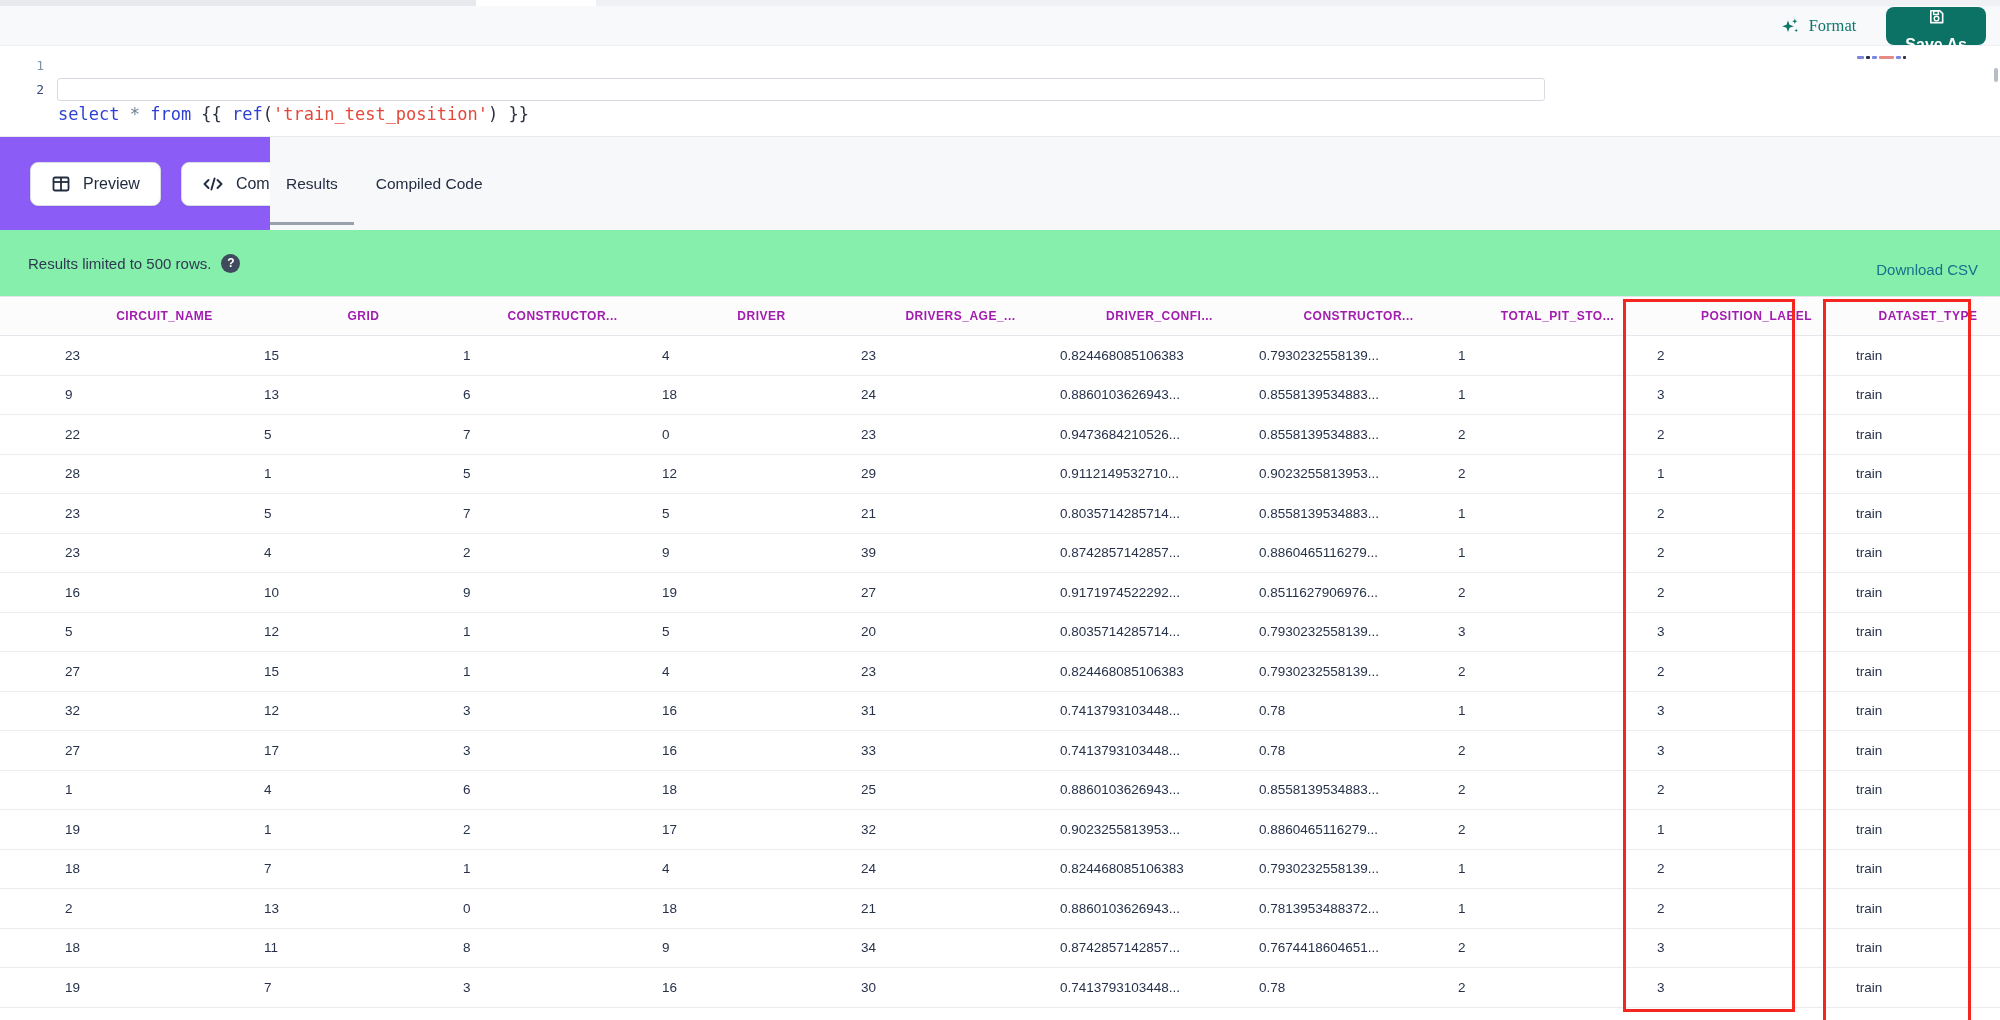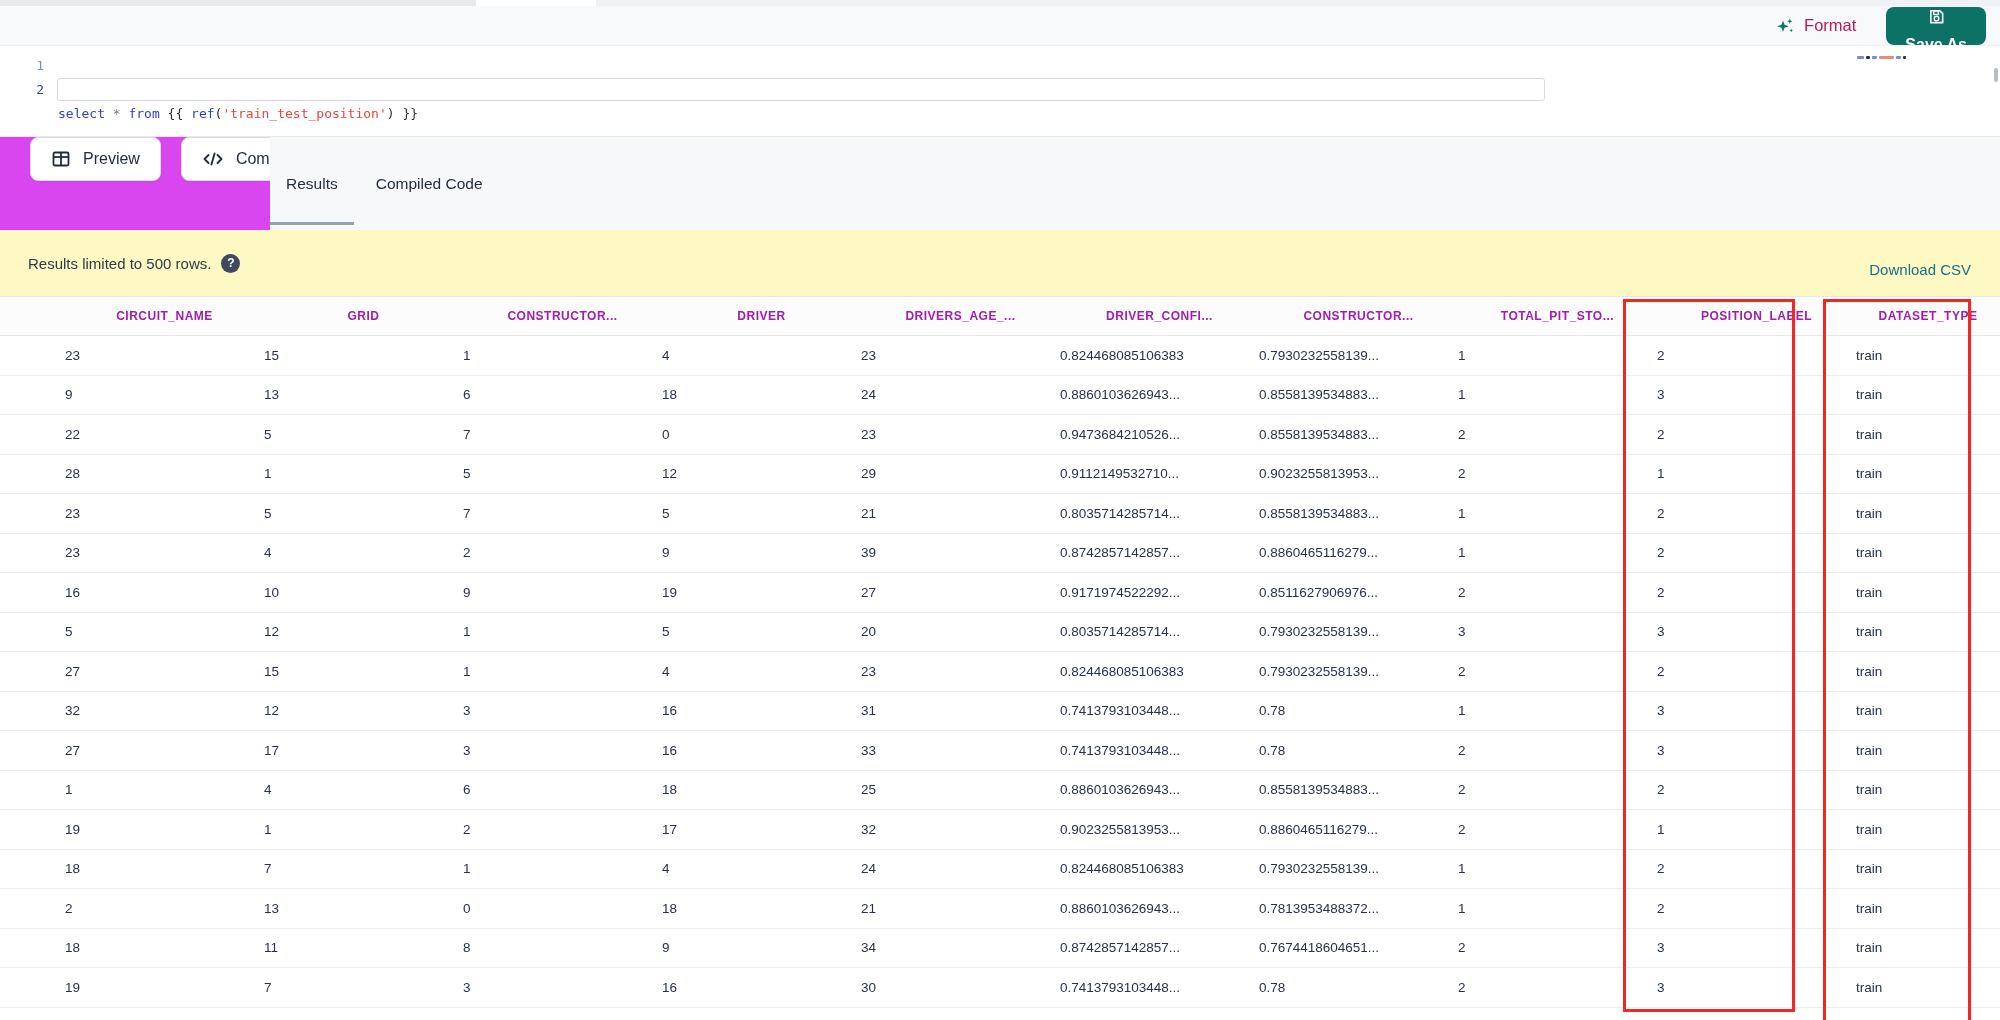--- a/index.html
+++ b/index.html
@@ -19,63 +19,63 @@
   .tabstrip-right  { position:absolute; left:596px; right:0; top:0; bottom:0; background:#f0f1f4; }
 
   
   .toolbar {
     position:absolute; top:6px; left:0; right:0; height:40px;
     background:#f8f9fb; border-bottom:1px solid #eef0f3;
     display:flex; align-items:center; justify-content:flex-end;
     gap:30px; padding-right:14px;
   }
   .format-btn {
-    display:flex; align-items:center; gap:9px;
+    display:flex; align-items:flex-end; gap:9px;
     background:none; border:none; cursor:pointer;
-    color:#be185d; font-size:16.5px; font-family:Liberation Sans, sans-serif;
+    color:#0f766e; font-size:16.5px; font-family:Liberation Serif, serif;
   }
   .saveas-btn {
     display:flex; align-items:center; gap:10px;
     height:38px; padding:0 19px; border:none; border-radius:8px;
     background:#0d7266; color:#ffffff; font-weight:bold; font-size:16px;
     font-family:"Liberation Sans",sans-serif; cursor:pointer;flex-direction:column;
   }
 
   
   .editor { position:absolute; top:46px; left:0; right:0; height:90px; background:#ffffff; }
   .gutter {
     position:absolute; left:0; top:8px; width:44px;
     font-family:"DejaVu Sans Mono", monospace; font-size:13px; line-height:24px;
     text-align:right;
   }
   .ln1 { color:#7e95a6; }
   .ln2 { color:#39497c; }
   .code {
     position:absolute; left:58px; top:8px;
-    font-family:"DejaVu Sans Mono", monospace; font-size:13px; line-height:24px;
+    font-family:"DejaVu Sans Mono", monospace; font-size:17px; line-height:24px;
     white-space:pre;
   }
   .tok-kw  { color:#2f41d3; }
   .tok-fn  { color:#2f41d3; }
   .tok-op  { color:#6e7f93; }
   .tok-pl  { color:#2c3240; }
   .tok-str { color:#e5483b; }
   .active-line-box {
     position:absolute; left:57px; top:32px; width:1488px; height:23px;
     border:1px solid #d6dbe2; border-radius:3px;
   }
   .minimap { position:absolute; left:1857px; top:10px; height:4px; display:flex; gap:2px; }
   .minimap span { display:block; height:3px; border-radius:1px; }
   .editor-scrollthumb { position:absolute; right:2px; top:22px; width:4px; height:14px; background:#b6bdc6; border-radius:2px; }
 
   
   .panel-bar { position:absolute; top:136px; left:0; right:0; height:94px; border-top:1px solid #e7e9ed; background:#ffffff; }
   .actions {
-    position:absolute; left:0; top:0; bottom:0; width:270px; background:#d946ef;
-    display:flex; align-items:flex-start; gap:20px; padding-left:30px;
+    position:absolute; left:0; top:0; bottom:0; width:270px; background:#8b5cf6;
+    display:flex; align-items:center; gap:20px; padding-left:30px;
   }
   .panel-btn {
     display:flex; align-items:center; gap:12px;
     height:44px; padding:0 20px;
     background:#ffffff; border:1px solid #d8dce3; border-radius:8px;
     box-shadow:0 1px 2px rgba(20,30,50,0.05);
     font-size:16px; color:#1f2a3d; font-family:"Liberation Sans",sans-serif; cursor:pointer;
     white-space:nowrap;
   }
   .tabs {
@@ -83,23 +83,23 @@
     display:flex; align-items:flex-start; gap:38px; padding-left:16px;
   }
   .tab { position:relative; height:94px; display:flex; align-items:center; font-size:15.5px; color:#242e42; cursor:pointer; }
   .tab.active::after {
     content:""; position:absolute; left:-16px; right:-16px; bottom:6px; height:3px;
     background:#99a1ad;
   }
 
   
   .results-meta {
-    position:absolute; top:230px; left:0; right:0; height:66px; background:#fef9c3;
+    position:absolute; top:230px; left:0; right:0; height:66px; background:#86efac;
     display:flex; align-items:center; justify-content:space-between;
-    padding:0 29px 0 28px;
+    padding:0 22px 0 28px;
   }
   .meta-left { display:flex; align-items:center; gap:10px; font-size:15px; color:#2e3950; }
   .help-icon {
     width:19px; height:19px; border-radius:50%; background:#3f4a5f; color:#ffffff;
     font-size:12px; font-weight:bold; display:flex; align-items:center; justify-content:center;
     cursor:pointer;
   }
   .download-link { color:#15718c; font-size:15px; text-decoration:none; cursor:pointer;margin-top:13px; }
 
   

